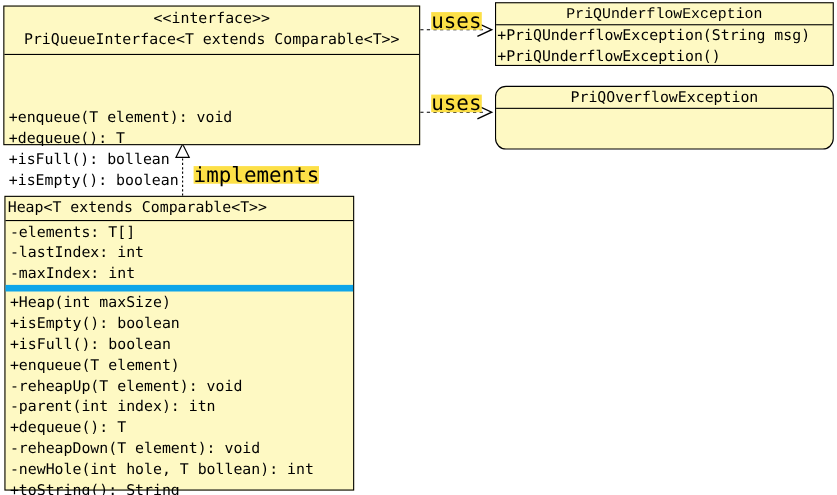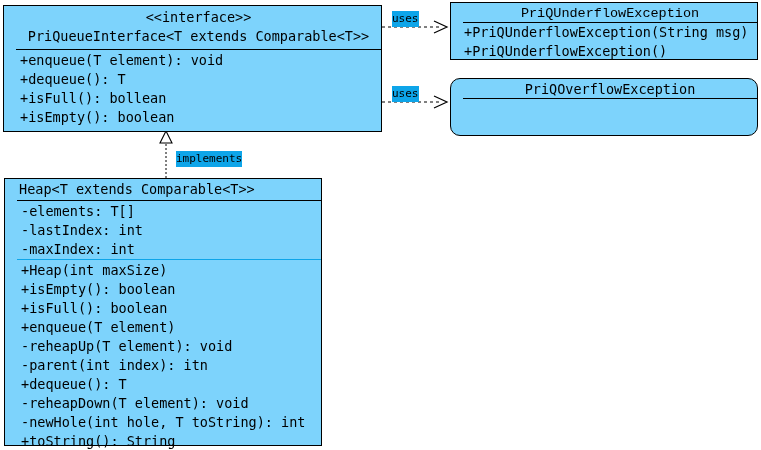--- a/index.html
+++ b/index.html
@@ -20,60 +20,59 @@
     left: 0; top: 0;
     width: 761px;
     height: 450px;
   }
 
   
   .uml-box {
     position: absolute;
     box-sizing: border-box;
     border: 1px solid #000000;
-    background: #7dd3fc;
+    background: #fef9c3;
     z-index: 3;
-    padding-left: 12px;
   }
   .uml-header {
     box-sizing: border-box;
     border-bottom: 1px solid #000000;
     text-align: center;
     white-space: nowrap;
     overflow: hidden;
   }
   .uml-header .stereotype,
   .uml-header .clsname {
     display: block;
     font-size: 13.5px;
     line-height: 19px;
     letter-spacing: 0px;
   }
   .uml-section {
     box-sizing: border-box;
     padding: 1px 0 2px 0;
   }
   .uml-section.divided {
-    border-top: 1px solid #0ea5e9;
+    border-top: 6px solid #0ea5e9;
   }
   .uml-row {
     display: block;
     font-size: 13.5px;
     line-height: 19px;
     white-space: nowrap;
     padding-left: 4px;
     overflow: hidden;
   }
 
   
   #iface-box {
     left: 3px; top: 5px; width: 379px; height: 127px;
   }
   #iface-box .uml-header { height: 44px; padding-top: 2px; }
-  #iface-box .uml-section { height: 81px; }
+  #iface-box .uml-section { height: 81px; margin-top: 47px; }
 
   #underflow-box {
     left: 450px; top: 2px; width: 308px; height: 58px;
   }
   #underflow-box .uml-header { height: 20px; padding-top: 1px; font-family: Liberation Mono, monospace; }
   #underflow-box .uml-section { height: 37px; padding-top: 0px; }
   #underflow-box .uml-row { padding-left: 1px; }
 
   #overflow-box {
     left: 450px; top: 78px; width: 308px; height: 58px; border-radius: 10px;
@@ -86,24 +85,24 @@
     left: 4px; top: 178px; width: 318px; height: 268px;
   }
   #heap-box .uml-header {
     height: 22px; padding-top: 1px; text-align: left;
   }
   #heap-box .uml-header .clsname { padding-left: 2px; }
   #heap-box .attrs { height: 58px; }
   #heap-box .ops { height: 186px; }
   .edge-label {
     position: absolute;
-    font-size: 11px;
+    font-size: 19px;
     line-height: 16px;
     white-space: nowrap;
-    background: #0ea5e9;
+    background: #fde047;
     z-index: 4;
   }
   svg.overlay {
     position: absolute;
     left: 0; top: 0;
     width: 761px; height: 450px;
     z-index: 2;
     pointer-events: none;
   }
 </style>
@@ -176,18 +175,18 @@
     </div>
     <div class="uml-section ops divided">
       <span class="uml-row">+Heap(int maxSize)</span>
       <span class="uml-row">+isEmpty(): boolean</span>
       <span class="uml-row">+isFull(): boolean</span>
       <span class="uml-row">+enqueue(T element)</span>
       <span class="uml-row">-reheapUp(T element): void</span>
       <span class="uml-row">-parent(int index): itn</span>
       <span class="uml-row">+dequeue(): T</span>
       <span class="uml-row">-reheapDown(T element): void</span>
-      <span class="uml-row">-newHole(int hole, T toString): int</span>
+      <span class="uml-row">-newHole(int hole, T bollean): int</span>
       <span class="uml-row">+toString(): String</span>
     </div>
   </div>
 
 </div>
 
 </body></html>

